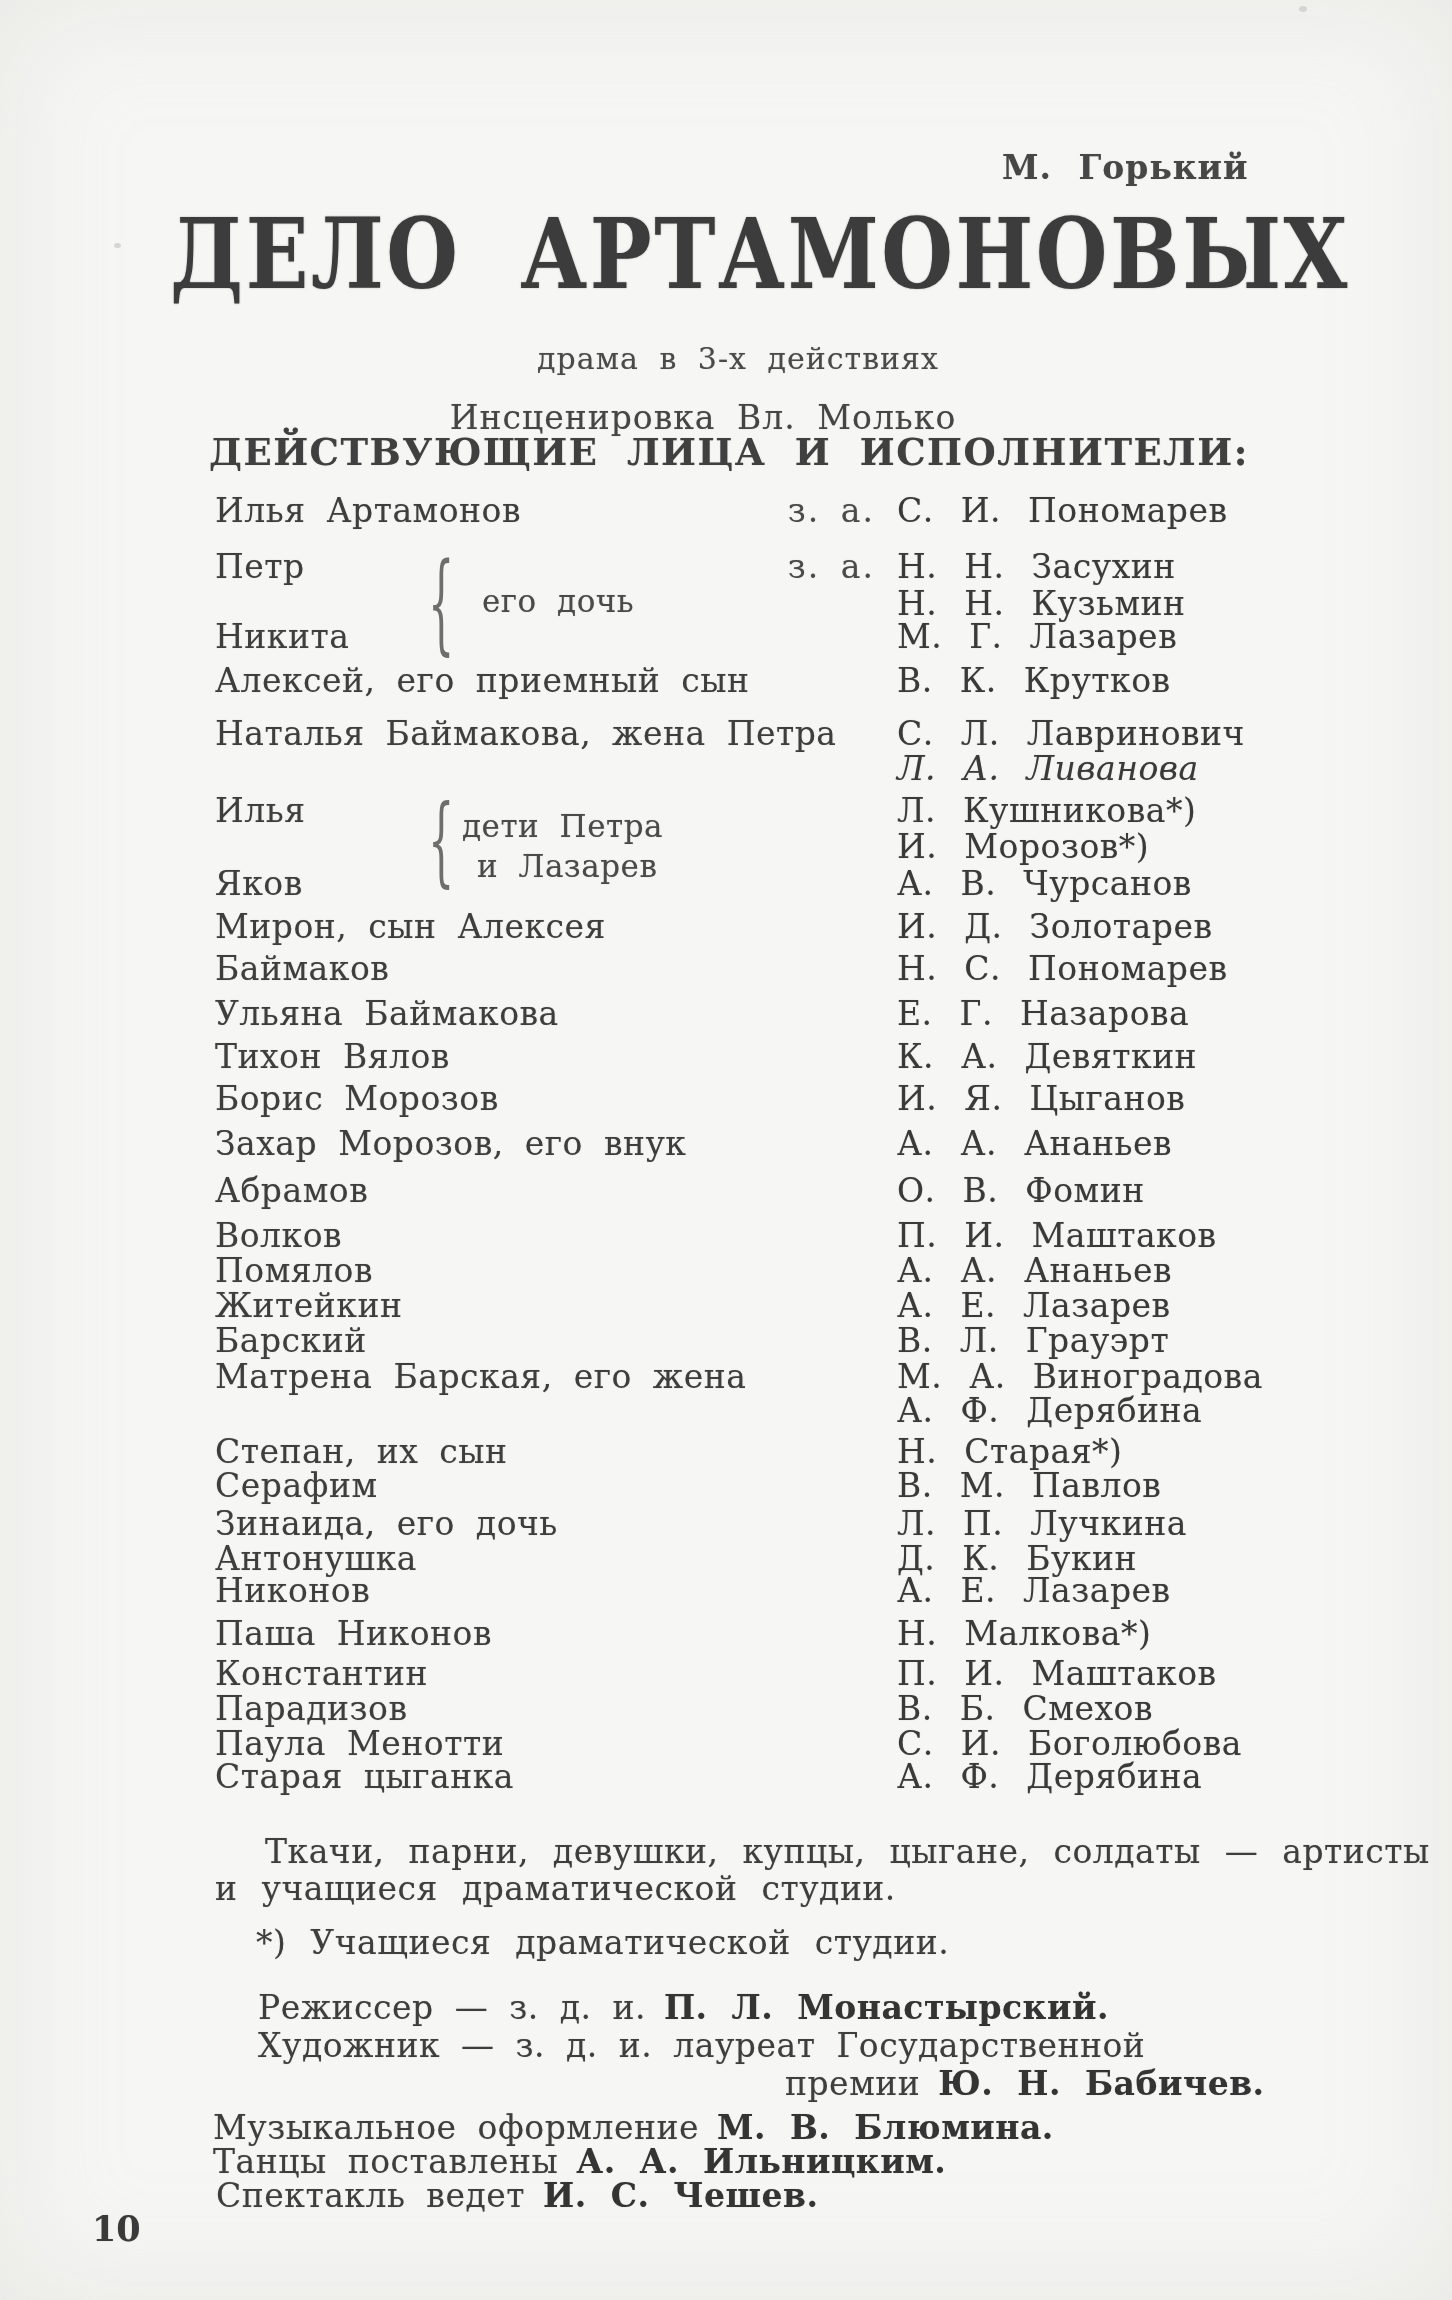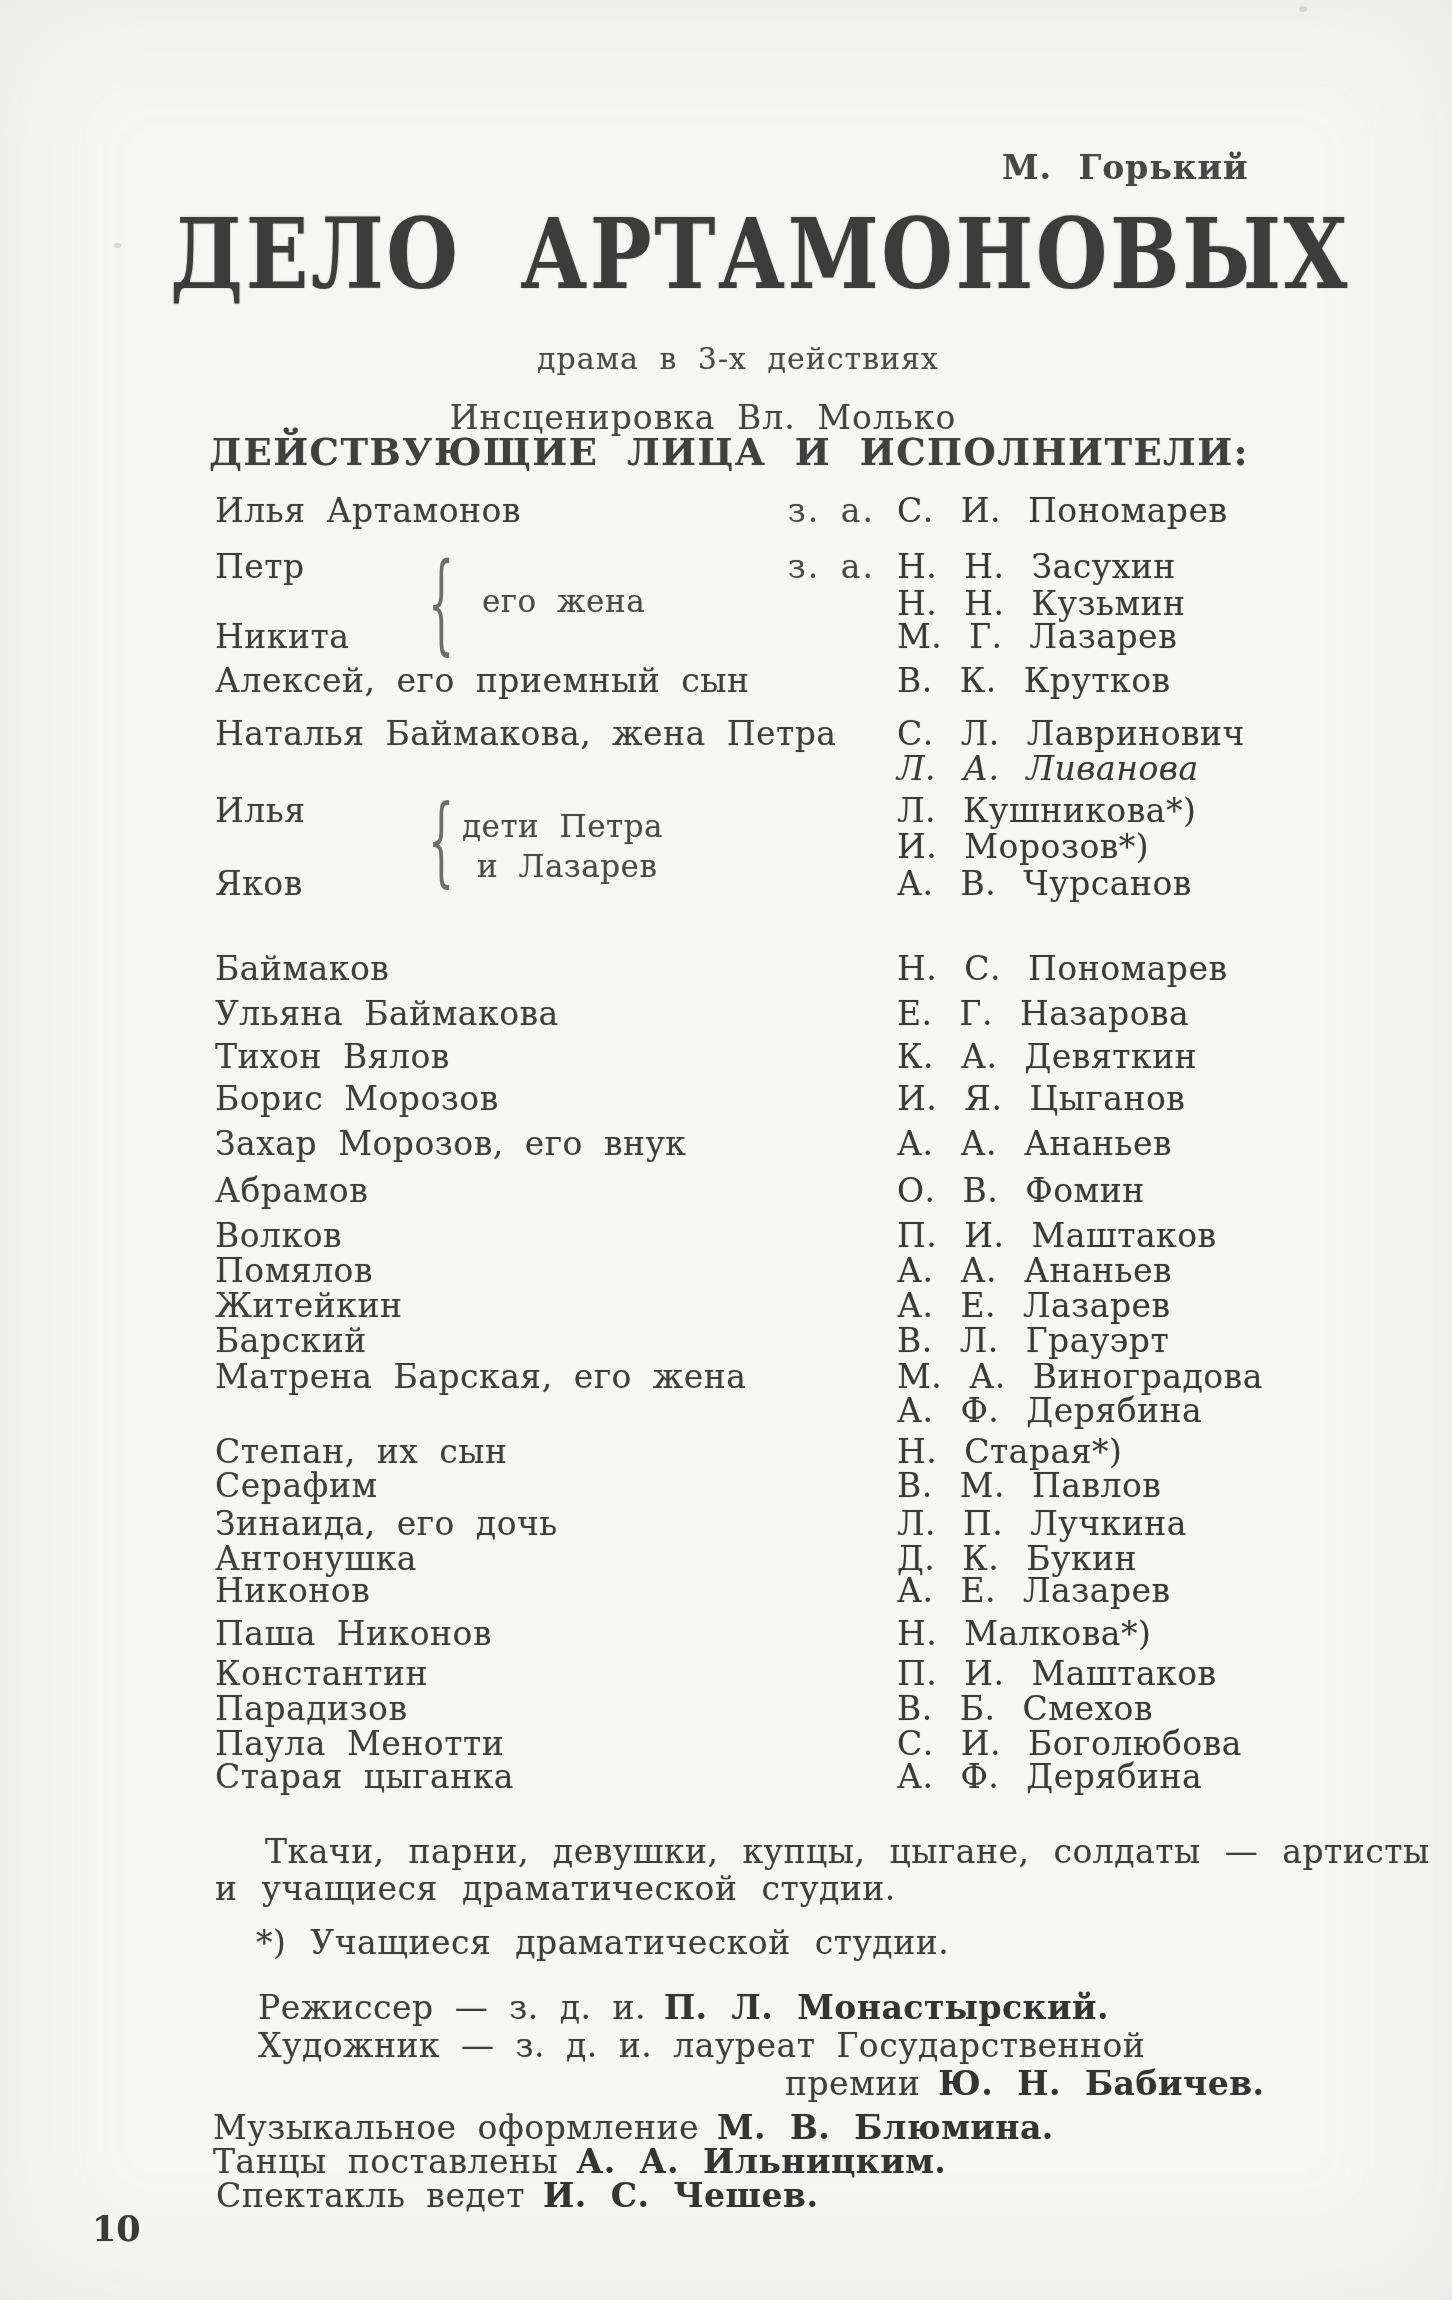--- a/index.html
+++ b/index.html
@@ -124,20 +124,25 @@
       <div class="cast-row" style="top: 829px;">
         <span class="cell char"></span>
         <span class="cell prefix"></span>
         <span class="cell performer">И. Морозов*)</span>
       </div>
       <div class="cast-row" style="top: 866px;">
         <span class="cell char">Яков</span>
         <span class="cell prefix"></span>
         <span class="cell performer">А. В. Чурсанов</span>
       </div>
+      <div class="cast-row" style="top: 909px;">
+        <span class="cell char">Мирон, сын Алексея</span>
+        <span class="cell prefix"></span>
+        <span class="cell performer">И. Д. Золотарев</span>
+      </div>
       <div class="cast-row" style="top: 951px;">
         <span class="cell char">Баймаков</span>
         <span class="cell prefix"></span>
         <span class="cell performer">Н. С. Пономарев</span>
       </div>
       <div class="cast-row" style="top: 996px;">
         <span class="cell char">Ульяна Баймакова</span>
         <span class="cell prefix"></span>
         <span class="cell performer">Е. Г. Назарова</span>
       </div>
@@ -237,21 +242,21 @@
         <span class="cell performer">С. И. Боголюбова</span>
       </div>
       <div class="cast-row" style="top: 1759px;">
         <span class="cell char">Старая цыганка</span>
         <span class="cell prefix"></span>
         <span class="cell performer">А. Ф. Дерябина</span>
       </div>
     </div>
 
   <div class="txt brace brace-1">{</div>
-  <div class="txt group-label gl-1">его жена</div>
+  <div class="txt group-label gl-1">его дочь</div>
 
   <div class="txt brace brace-2">{</div>
   <div class="txt group-label gl-2a">дети Петра</div>
   <div class="txt group-label gl-2b">и Лазарев</div>
 
   <div class="txt ensemble-1">Ткачи, парни, девушки, купцы, цыгане, солдаты — артисты</div>
   <div class="txt ensemble-2">и учащиеся драматической студии.</div>
   <div class="txt footnote">*) Учащиеся драматической студии.</div>
 
   <div class="txt credit credit-director"><span>Режиссер — з. д. и.</span><span class="name">П. Л. Монастырский.</span></div>

